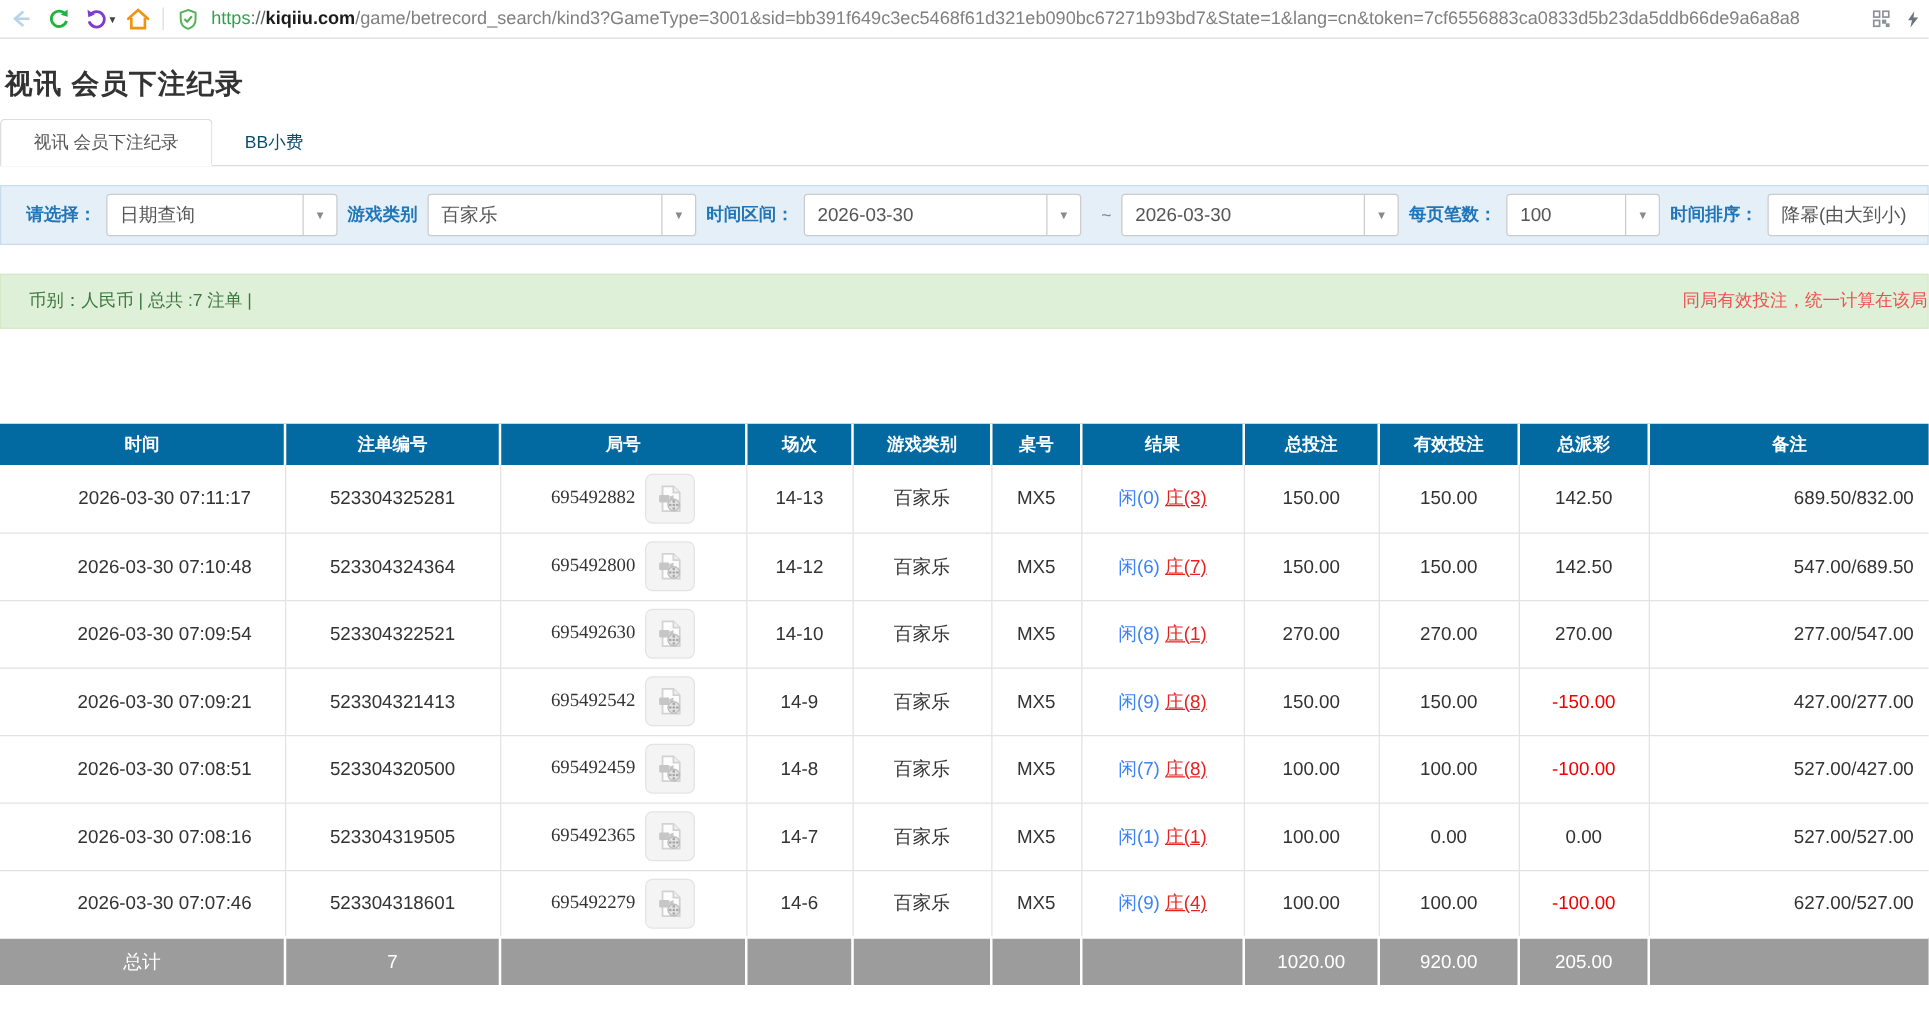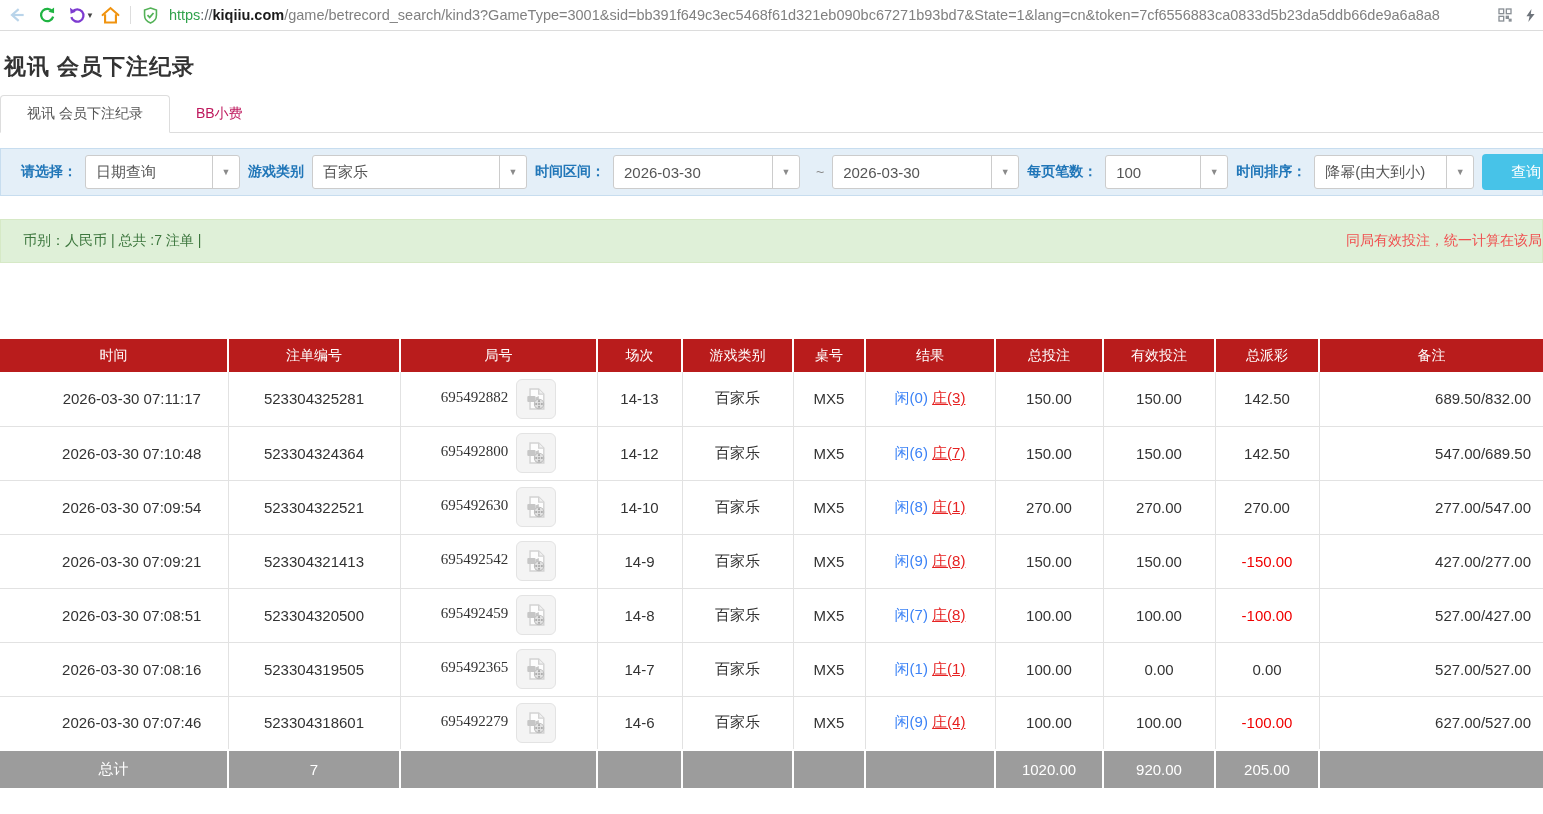--- a/index.html
+++ b/index.html
@@ -19,45 +19,45 @@
   .url-host { color:#1b1b1b; font-weight:bold; }
   .url-path { color:#808080; }
   .tb-right { display:flex; align-items:center; flex-shrink:0; margin-left:4px; }
 
   
   .page-title { font-size:22px; color:#333; margin:21px 0 0 4px; letter-spacing:1px; }
   .tabs { margin-top:14px; border-bottom:1px solid #ddd; display:flex; align-items:flex-end; height:37px; }
   .tab { font-size:14px; padding:9px 26px; cursor:pointer; position:relative; }
   .tab.active { color:#555; background:#fff; border:1px solid #ddd; border-bottom:1px solid #fff;
     border-radius:4px 4px 0 0; margin-bottom:-1px; }
-  .tab.inactive { color:#be185d; border:none; }
+  .tab.inactive { color:#0c4a6e; border:none; }
 
   
   .filter-bar { margin-top:15px; height:48px; background:#e4eff8; border:1px solid #c7ddef;
     display:flex; align-items:center; padding-left:20px; white-space:nowrap; }
   .f-label { color:#2076b8; font-size:14px; font-weight:bold; margin-right:8px; flex-shrink:0; }
   .f-tilde { color:#888; font-size:14px; margin:0 8px; flex-shrink:0; }
   .select { display:inline-flex; align-items:center; height:34px; background:#fff;
     border:1px solid #ccc; border-radius:3px; margin-right:8px; cursor:pointer; flex-shrink:0; }
   .select .val { padding:0 10px; font-size:15px; color:#555; flex:1; overflow:hidden; }
   .select .arrow { width:27px; align-self:stretch; border-left:1px solid #ccc;
     display:flex; align-items:center; justify-content:center; color:#8a8a8a; font-size:9px; }
-  .w1{width:155px}.w2{width:215px}.w3{width:187px}.w4{width:123px}.w5{width:160px}
+  .w1{width:185px}.w2{width:215px}.w3{width:222px}.w4{width:123px}.w5{width:160px}
   .search-btn { height:36px; width:88px; background:#47c3e8; color:#fff; border:none;
     border-radius:4px; font-size:15px; cursor:pointer; flex-shrink:0; }
 
   
   .summary-bar { margin-top:23px; height:44px; background:#dff0d8; border:1px solid #d6e9c6;
     display:flex; align-items:center; justify-content:space-between; padding-left:22px; }
   .summary-left { color:#3c763d; font-size:14px; }
   .summary-right { color:#f05050; font-size:14px; white-space:nowrap; }
 
   
   .bet-table { margin-top:76px; width:1543px; border-collapse:collapse; table-layout:fixed; }
-  .bet-table thead th { background:#b91c1c; color:#fff; font-size:14px; font-weight:normal;
+  .bet-table thead th { background:#0369a1; color:#fff; font-size:14px; font-weight:bold;
     height:33px; border-right:2px solid #fff; }
   .bet-table thead th:last-child { border-right:none; }
   .bet-table tbody td { height:54px; font-size:15px; color:#333; text-align:center;
     border:1px solid #e2e2e2; background:#fff; }
   .bet-table tbody td:first-child { border-left:none;padding-left:36px; }
   .bet-table tbody td:last-child { border-right:none; text-align:right; padding-right:12px; }
   .bet-table tbody tr:first-child td { border-top:none; }
   .cell-round { white-space:nowrap;font-family:Liberation Serif, serif; }
   .player { color:#3b82f6; }
   .banker { color:#e62222;text-decoration:underline; }

